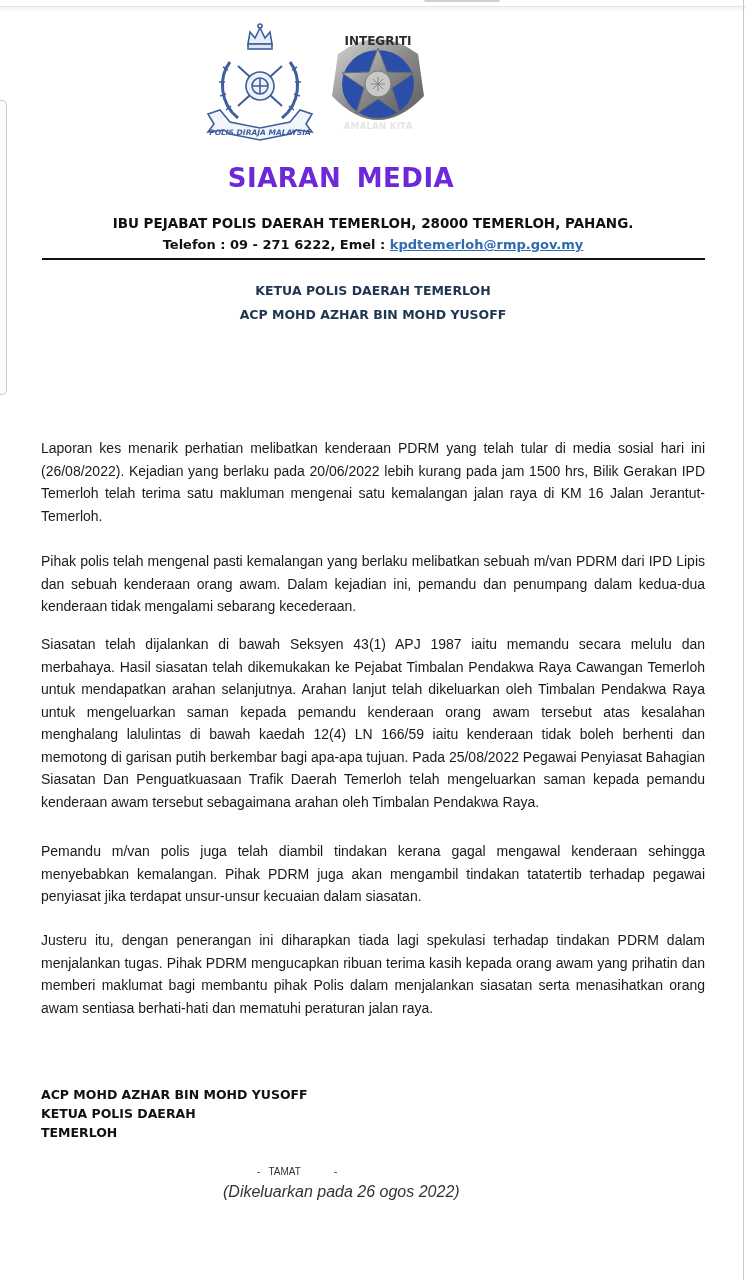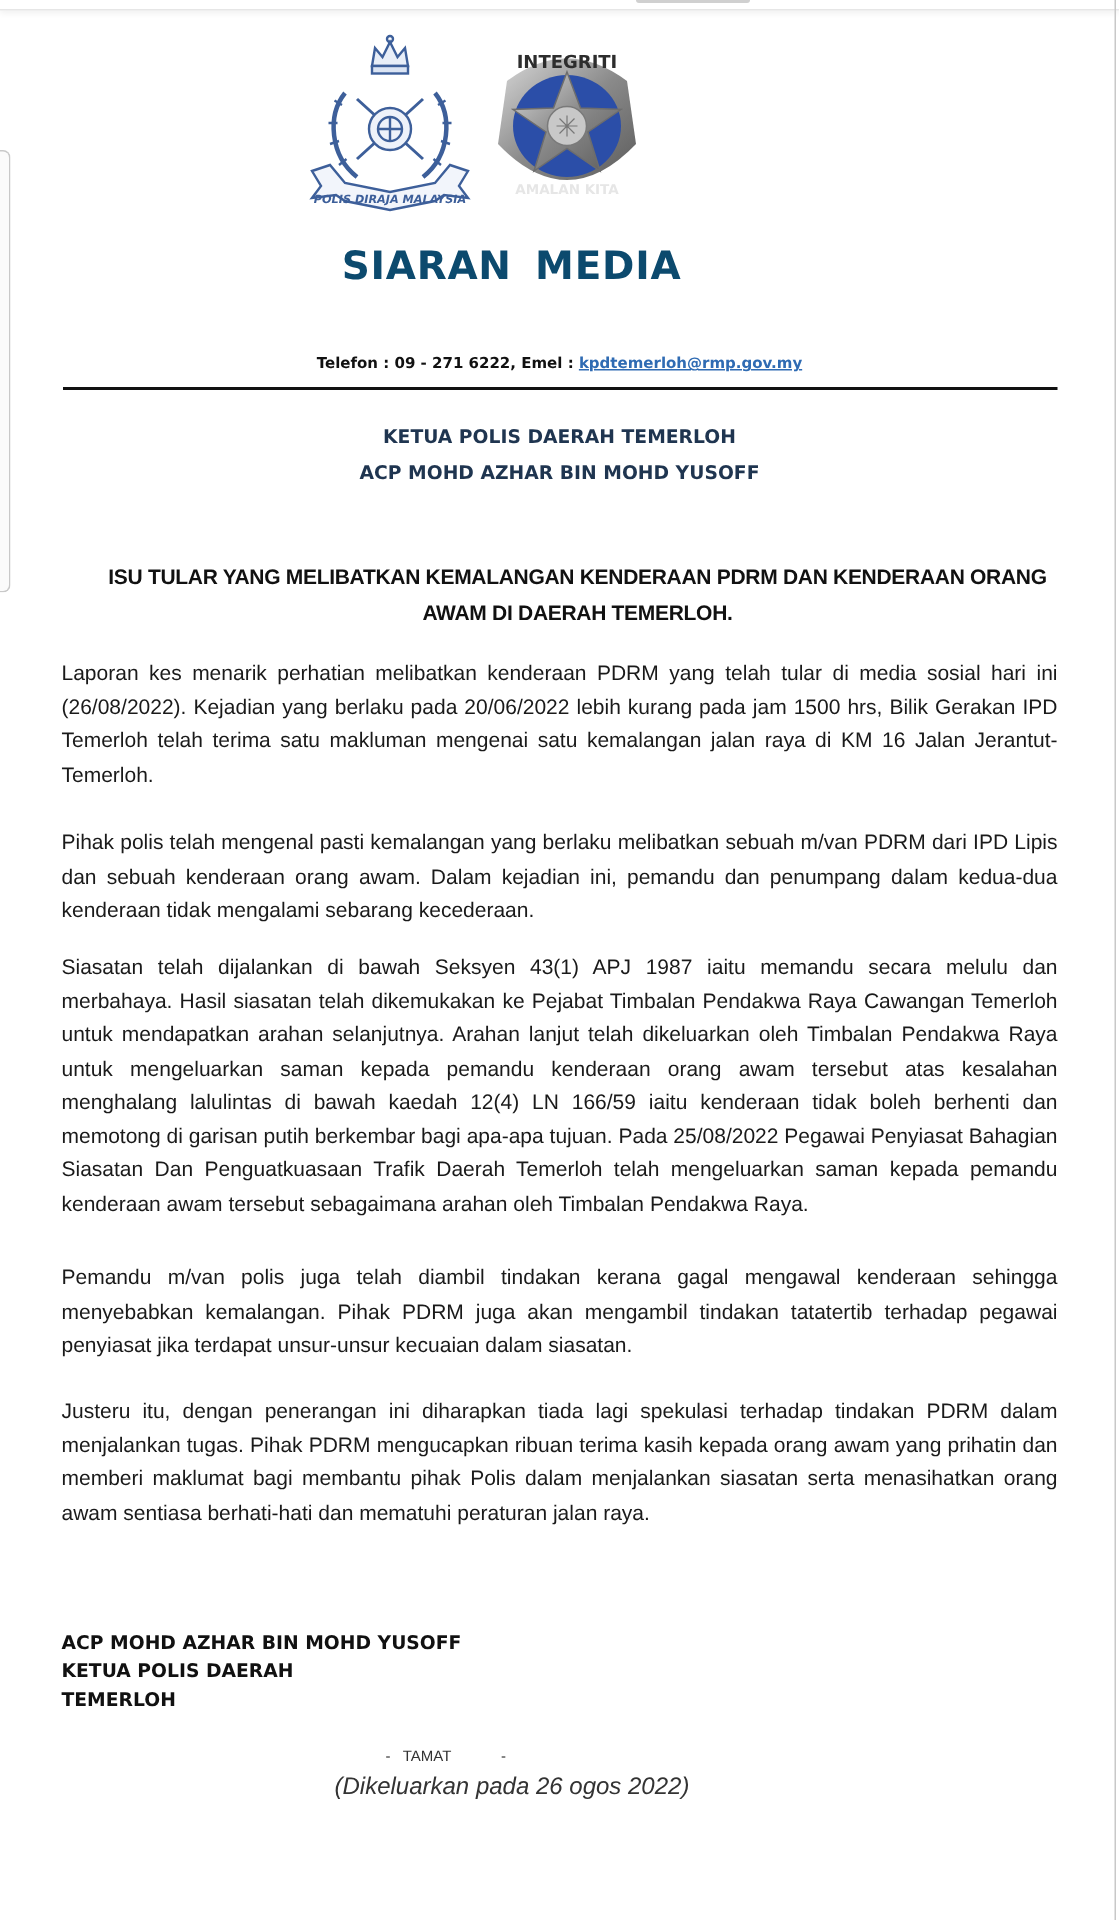--- a/index.html
+++ b/index.html
@@ -34,29 +34,29 @@
   
   .logos {
     position: absolute; top: 22px; left: 200px; width: 240px; height: 120px;
   }
   .logo-pdrm { position: absolute; left: 0; top: 0; width: 120px; height: 120px; }
   .logo-integriti { position: absolute; left: 128px; top: 4px; width: 100px; height: 112px; }
 
   .title {
     position: absolute; top: 163px; left: 0; width: 682px; text-align: center;
     font-family: "DejaVu Sans", sans-serif; font-weight: bold;
-    font-size: 26px; color: #0c4a6e; letter-spacing: 0.5px; word-spacing: 6px;
+    font-size: 26px; color: #6d28d9; letter-spacing: 0.5px; word-spacing: 6px;
   }
   .address {
     position: absolute; top: 215px; left: 0; width: 746px; text-align: center;
     font-weight: bold; font-size: 13.5px; color: #111;
   }
   .contact {
     position: absolute; top: 237px; left: 0; width: 746px; text-align: center;
-    font-weight: bold; font-size: 10px; color: #111;
+    font-weight: bold; font-size: 13px; color: #111;
   }
   .contact a { color: #2f6bb3; text-decoration: underline; }
   .rule {
     position: absolute; top: 258px; left: 42px; width: 663px; height: 2px; background: #111;
   }
 
   .statement-head {
     position: absolute; top: 279px; left: 0; width: 746px; text-align: center;
     font-weight: bold; font-size: 12.5px; color: #1f3550; line-height: 24px;
   }
@@ -141,32 +141,29 @@
       <ellipse cx="50" cy="58" rx="36" ry="34" fill="#2b4ea8"></ellipse>
       <polygon points="50,22 59,46 86,47 64,62 72,88 50,73 28,88 36,62 14,47 41,46" fill="url(#silv)" stroke="#6d6d6d" stroke-width="1"></polygon>
       <circle cx="50" cy="58" r="13" fill="#c8c8c8" stroke="#7a7a7a"></circle>
       <path d="M43 58 h14 M50 51 v14 M45 53 l10 10 M55 53 l-10 10" stroke="#777" stroke-width="0.8"></path>
       <text x="50" y="19" text-anchor="middle" font-size="12" font-weight="bold" fill="#2d2d2d" font-family="DejaVu Sans, sans-serif">INTEGRITI</text>
       <text x="50" y="103" text-anchor="middle" font-size="9" font-weight="bold" fill="#e6e6e6" font-family="DejaVu Sans, sans-serif">AMALAN KITA</text>
     </svg>
   </div>
 
   <div class="title">SIARAN  MEDIA</div>
+  <div class="address">IBU PEJABAT POLIS DAERAH TEMERLOH, 28000 TEMERLOH, PAHANG.</div>
   <div class="contact"><span>Telefon : 09 - 271 6222, Emel : </span><a>kpdtemerloh@rmp.gov.my</a></div>
   <div class="rule"></div>
 
   <div class="statement-head">
     <div>KETUA POLIS DAERAH TEMERLOH</div>
     <div>ACP MOHD AZHAR BIN MOHD YUSOFF</div>
   </div>
 
-  <div class="headline">
-    <div>ISU TULAR YANG MELIBATKAN KEMALANGAN KENDERAAN PDRM DAN KENDERAAN ORANG</div>
-    <div>AWAM DI DAERAH TEMERLOH.</div>
-  </div>
 
   <p class="body-text p1">Laporan kes menarik perhatian melibatkan kenderaan PDRM yang telah tular di media sosial hari ini (26/08/2022). Kejadian yang berlaku pada 20/06/2022 lebih kurang pada jam 1500 hrs, Bilik Gerakan IPD Temerloh telah terima satu makluman mengenai satu kemalangan jalan raya di KM 16 Jalan Jerantut-Temerloh.</p>
   <p class="body-text p2">Pihak polis telah mengenal pasti kemalangan yang berlaku melibatkan sebuah m/van PDRM dari IPD Lipis dan sebuah kenderaan orang awam. Dalam kejadian ini, pemandu dan penumpang dalam kedua-dua kenderaan tidak mengalami sebarang kecederaan.</p>
   <p class="body-text p3">Siasatan telah dijalankan di bawah Seksyen 43(1) APJ 1987 iaitu memandu secara melulu dan merbahaya. Hasil siasatan telah dikemukakan ke Pejabat Timbalan Pendakwa Raya Cawangan Temerloh untuk mendapatkan arahan selanjutnya. Arahan lanjut telah dikeluarkan oleh Timbalan Pendakwa Raya untuk mengeluarkan saman kepada pemandu kenderaan orang awam tersebut atas kesalahan menghalang lalulintas di bawah kaedah 12(4) LN 166/59 iaitu kenderaan tidak boleh berhenti dan memotong di garisan putih berkembar bagi apa-apa tujuan. Pada 25/08/2022 Pegawai Penyiasat Bahagian Siasatan Dan Penguatkuasaan Trafik Daerah Temerloh telah mengeluarkan saman kepada pemandu kenderaan awam tersebut sebagaimana arahan oleh Timbalan Pendakwa Raya.</p>
   <p class="body-text p5">Justeru itu, dengan penerangan ini diharapkan tiada lagi spekulasi terhadap tindakan PDRM dalam menjalankan tugas. Pihak PDRM mengucapkan ribuan terima kasih kepada orang awam yang prihatin dan memberi maklumat bagi membantu pihak Polis dalam menjalankan siasatan serta menasihatkan orang awam sentiasa berhati-hati dan mematuhi peraturan jalan raya.</p>
   <p class="body-text p4">Pemandu m/van polis juga telah diambil tindakan kerana gagal mengawal kenderaan sehingga menyebabkan kemalangan. Pihak PDRM juga akan mengambil tindakan tatatertib terhadap pegawai penyiasat jika terdapat unsur-unsur kecuaian dalam siasatan.</p>
 
   <div class="sign">
     <div>ACP MOHD AZHAR BIN MOHD YUSOFF</div>
     <div>KETUA POLIS DAERAH</div>

